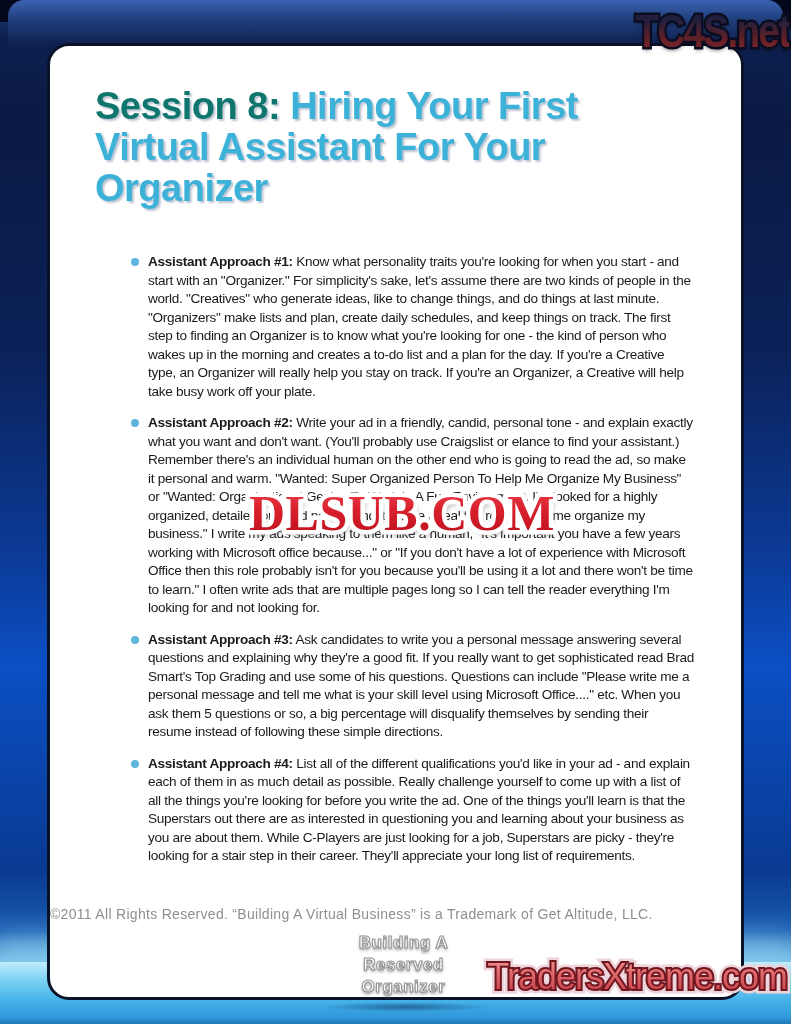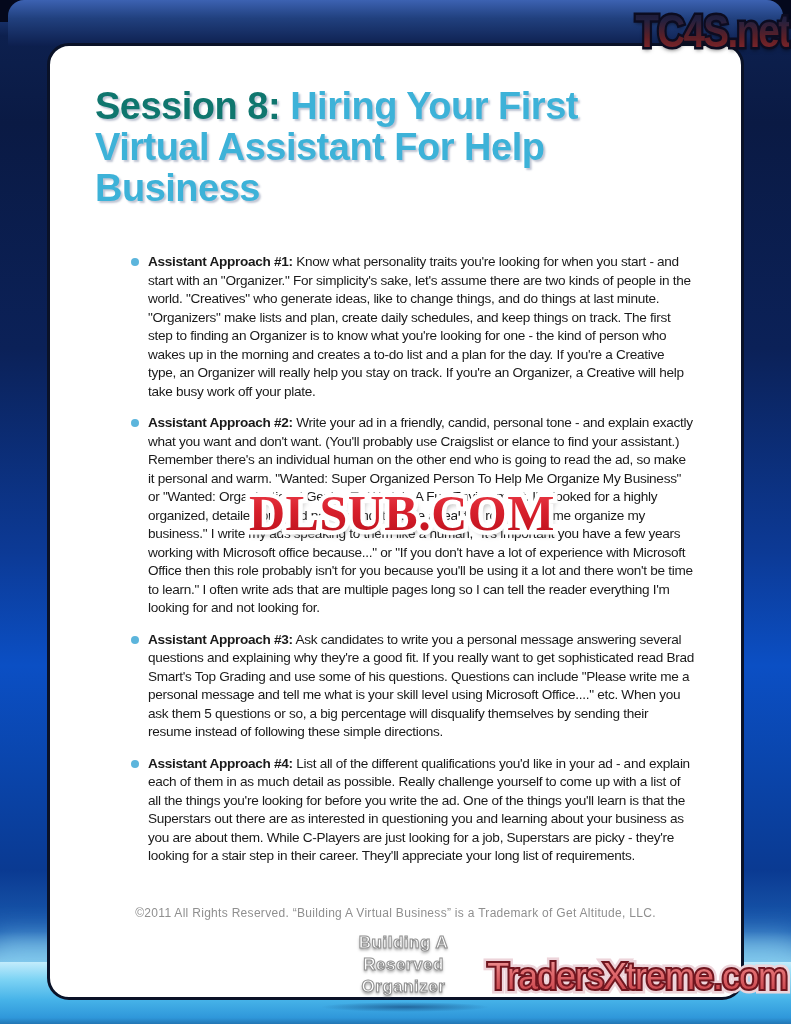--- a/index.html
+++ b/index.html
@@ -40,22 +40,22 @@
   .bullet-item{position:relative;margin:0 0 13px 0;padding-left:17px;}
   .bullet-dot{
     position:absolute;left:0;top:5px;width:8px;height:8px;border-radius:50%;
     background:#5cb5dc;
   }
   .bullet-item p{
     margin:0;font-size:13.6px;line-height:18.5px;letter-spacing:-0.3px;color:#1a1a1a;
   }
   .bullet-label{font-weight:700;}
   .card-footer{
-    position:absolute;left:0;top:860px;width:100%;text-align:center;
-    font-size:12px;color:#8f8f8f;letter-spacing:0.3px;
+    position:absolute;left:0;top:860px;width:100%;text-align:left;
+    font-size:14px;color:#8f8f8f;letter-spacing:0.3px;
   }
   
   .logo{
     position:absolute;left:0;right:0;top:932px;z-index:3;text-align:center;
     font-weight:800;font-size:17px;line-height:22px;letter-spacing:0.5px;
     color:#ffffff;-webkit-text-stroke:1px #8f8f8f;
     text-shadow:0 2px 3px rgba(90,90,90,0.7);
     margin-left:16px;
   }
   .logo-shadow{
@@ -85,21 +85,21 @@
 </head>
 <body>
 
 <div class="stage">
 
   <div class="top-chrome"></div>
   <div class="top-chrome-tab"></div>
   <div class="bottom-band"></div>
 
   <div class="card">
-    <h1 class="doc-title"><span class="title-prefix">Session 8: </span><span class="title-rest">Hiring Your First Virtual Assistant For Help Business</span></h1>
+    <h1 class="doc-title"><span class="title-prefix">Session 8: </span><span class="title-rest">Hiring Your First Virtual Assistant For Your Organizer</span></h1>
 
     <div class="content">
       <ul class="bullet-list">
         <li class="bullet-item">
           <span class="bullet-dot"></span>
           <p><span class="bullet-label">Assistant Approach #1:</span><span> Know what personality traits you're looking for when you start - and start with an "Organizer." For simplicity's sake, let's assume there are two kinds of people in the world. "Creatives" who generate ideas, like to change things, and do things at last minute. "Organizers" make lists and plan, create daily schedules, and keep things on track. The first step to finding an Organizer is to know what you're looking for one - the kind of person who wakes up in the morning and creates a to-do list and a plan for the day. If you're a Creative type, an Organizer will really help you stay on track. If you're an Organizer, a Creative will help take busy work off your plate.</span></p>
         </li>
         <li class="bullet-item">
           <span class="bullet-dot"></span>
           <p><span class="bullet-label">Assistant Approach #2:</span><span> Write your ad in a friendly, candid, personal tone - and explain exactly what you want and don't want. (You'll probably use Craigslist or elance to find your assistant.) Remember there's an individual human on the other end who is going to read the ad, so make it personal and warm. "Wanted: Super Organized Person To Help Me Organize My Business" or "Wanted: Organizational Genius To Work In A Fun Environment. I'm looked for a highly organized, detailed oriented person and it will be a real fun role to help me organize my business." I write my ads speaking to them like a human, "It's important you have a few years working with Microsoft office because..." or "If you don't have a lot of experience with Microsoft Office then this role probably isn't for you because you'll be using it a lot and there won't be time to learn." I often write ads that are multiple pages long so I can tell the reader everything I'm looking for and not looking for.</span></p>

